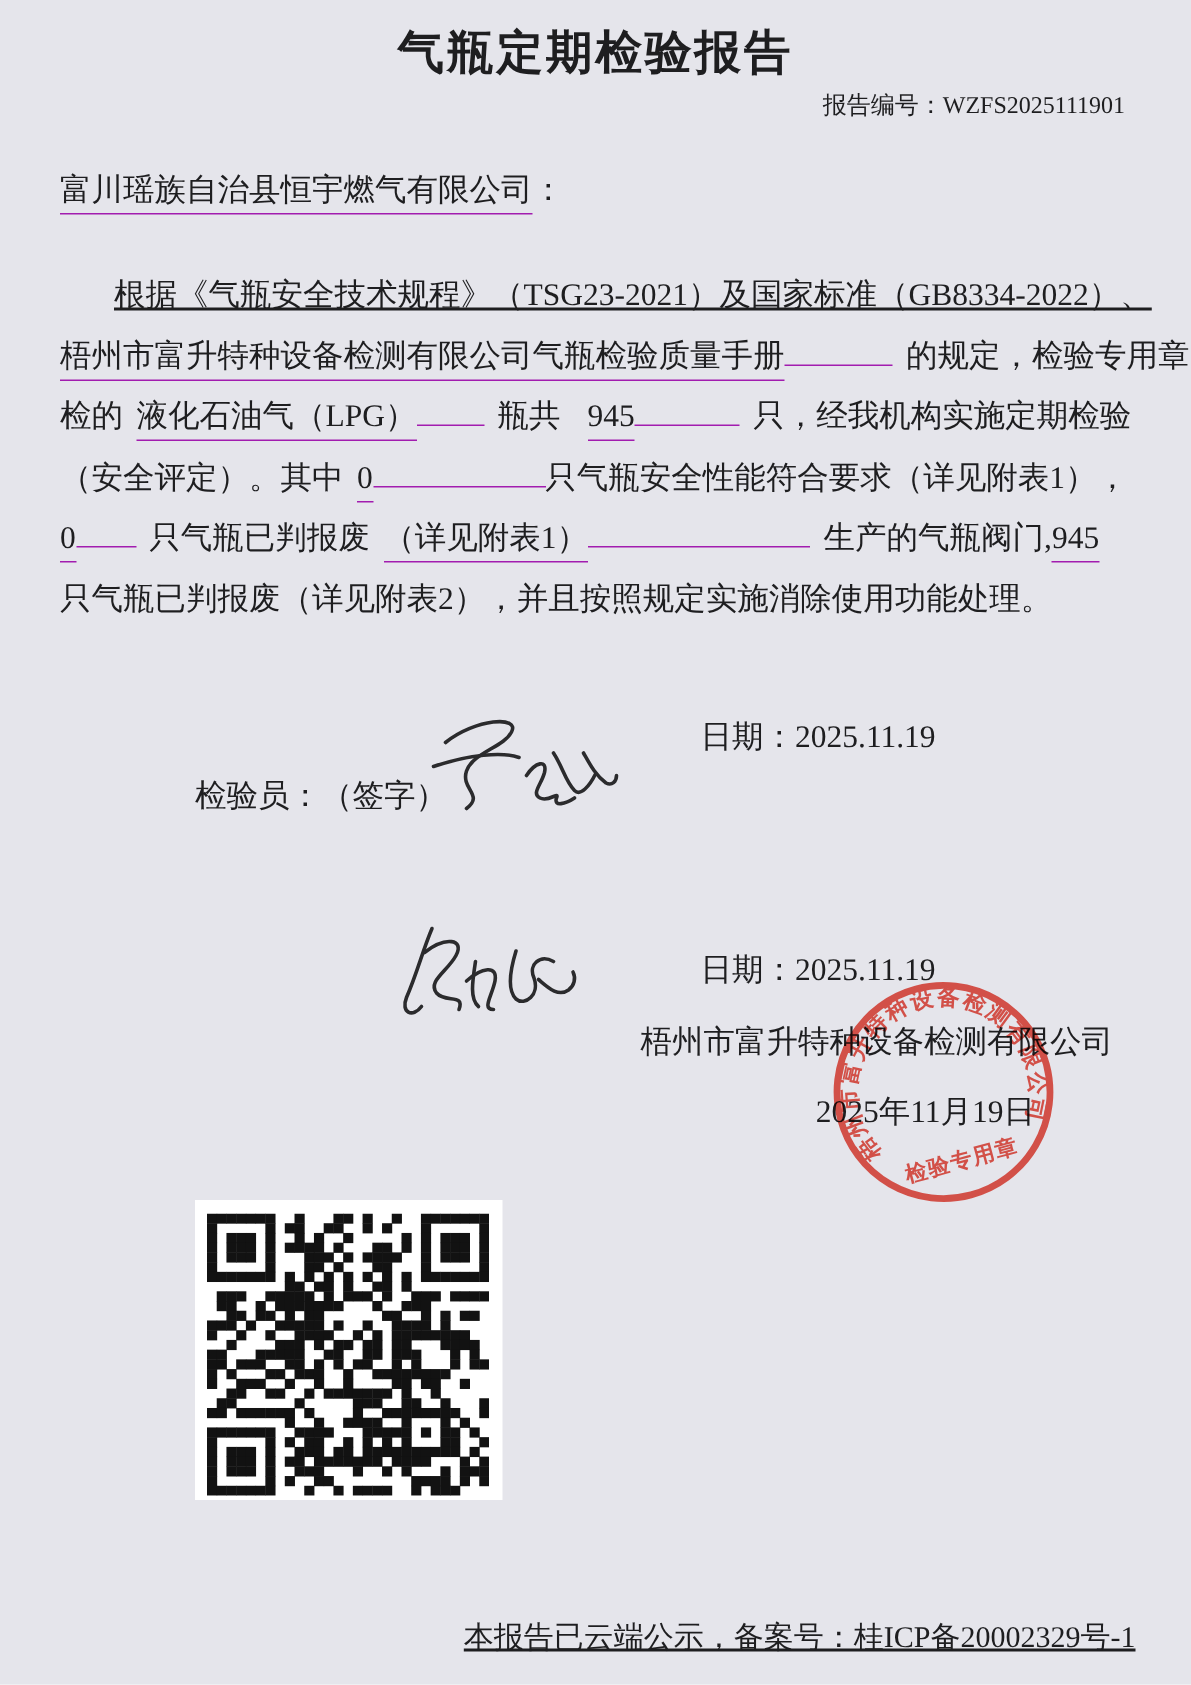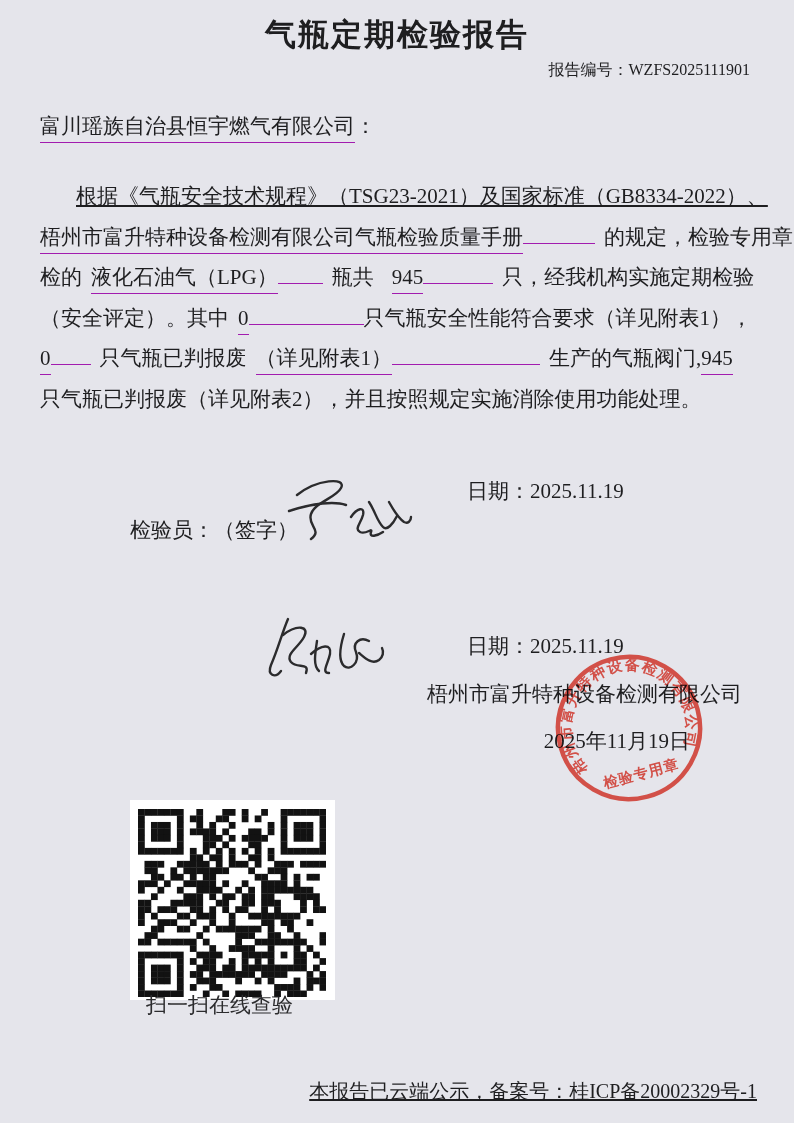--- a/index.html
+++ b/index.html
@@ -563,17 +563,16 @@
         <rect x="97.24" y="181.52" width="6.78" height="6.78" fill="#121212"></rect>
         <rect x="103.72" y="181.52" width="6.78" height="6.78" fill="#121212"></rect>
         <rect x="110.21" y="181.52" width="6.78" height="6.78" fill="#121212"></rect>
         <rect x="116.69" y="181.52" width="6.78" height="6.78" fill="#121212"></rect>
         <rect x="136.14" y="181.52" width="6.78" height="6.78" fill="#121212"></rect>
         <rect x="149.10" y="181.52" width="6.78" height="6.78" fill="#121212"></rect>
         <rect x="155.59" y="181.52" width="6.78" height="6.78" fill="#121212"></rect>
         <rect x="162.07" y="181.52" width="6.78" height="6.78" fill="#121212"></rect>
       </svg>
     </div>
-  <div class="abs qr-caption">扫一扫在线查验</div>
 
   <div class="abs footer">本报告已云端公示，备案号：桂ICP备20002329号-1</div>
 
 </div>
 
 </body></html>

